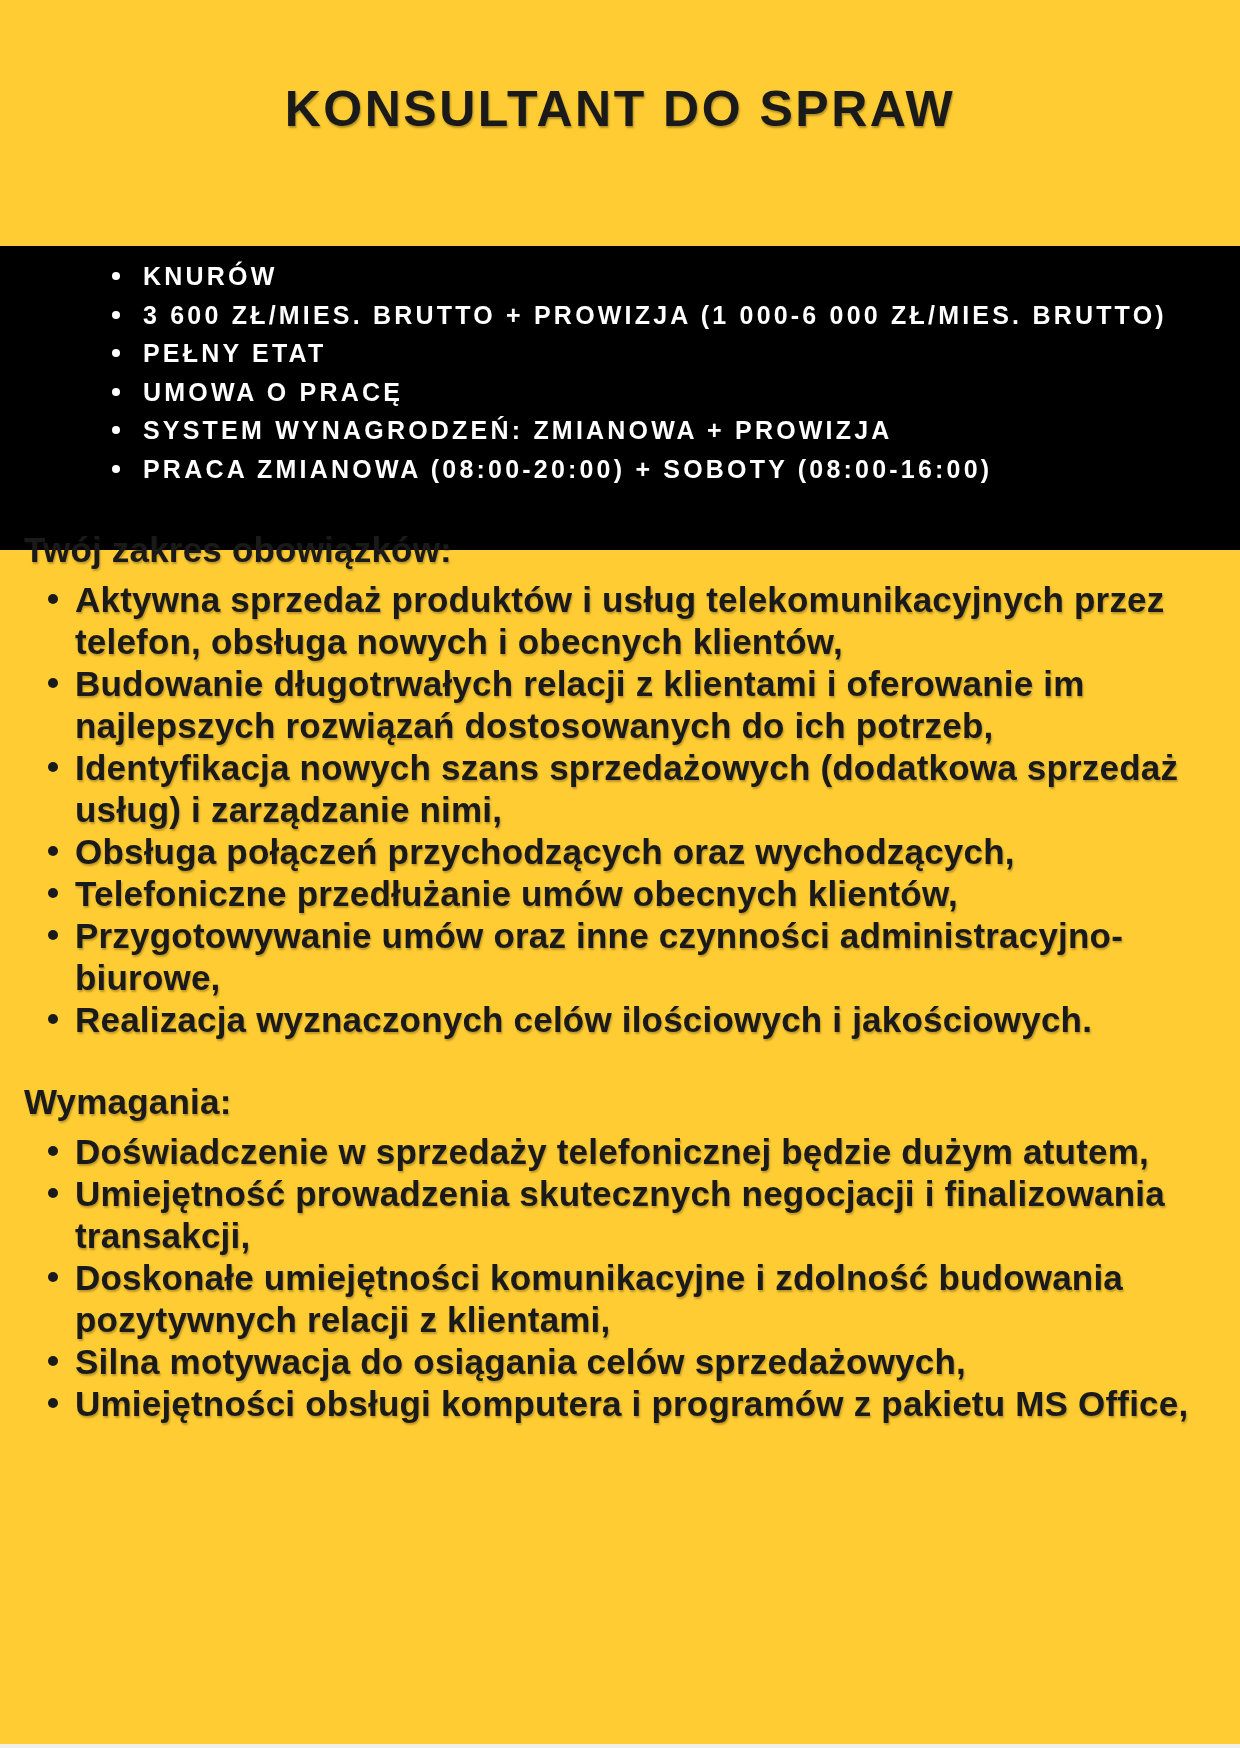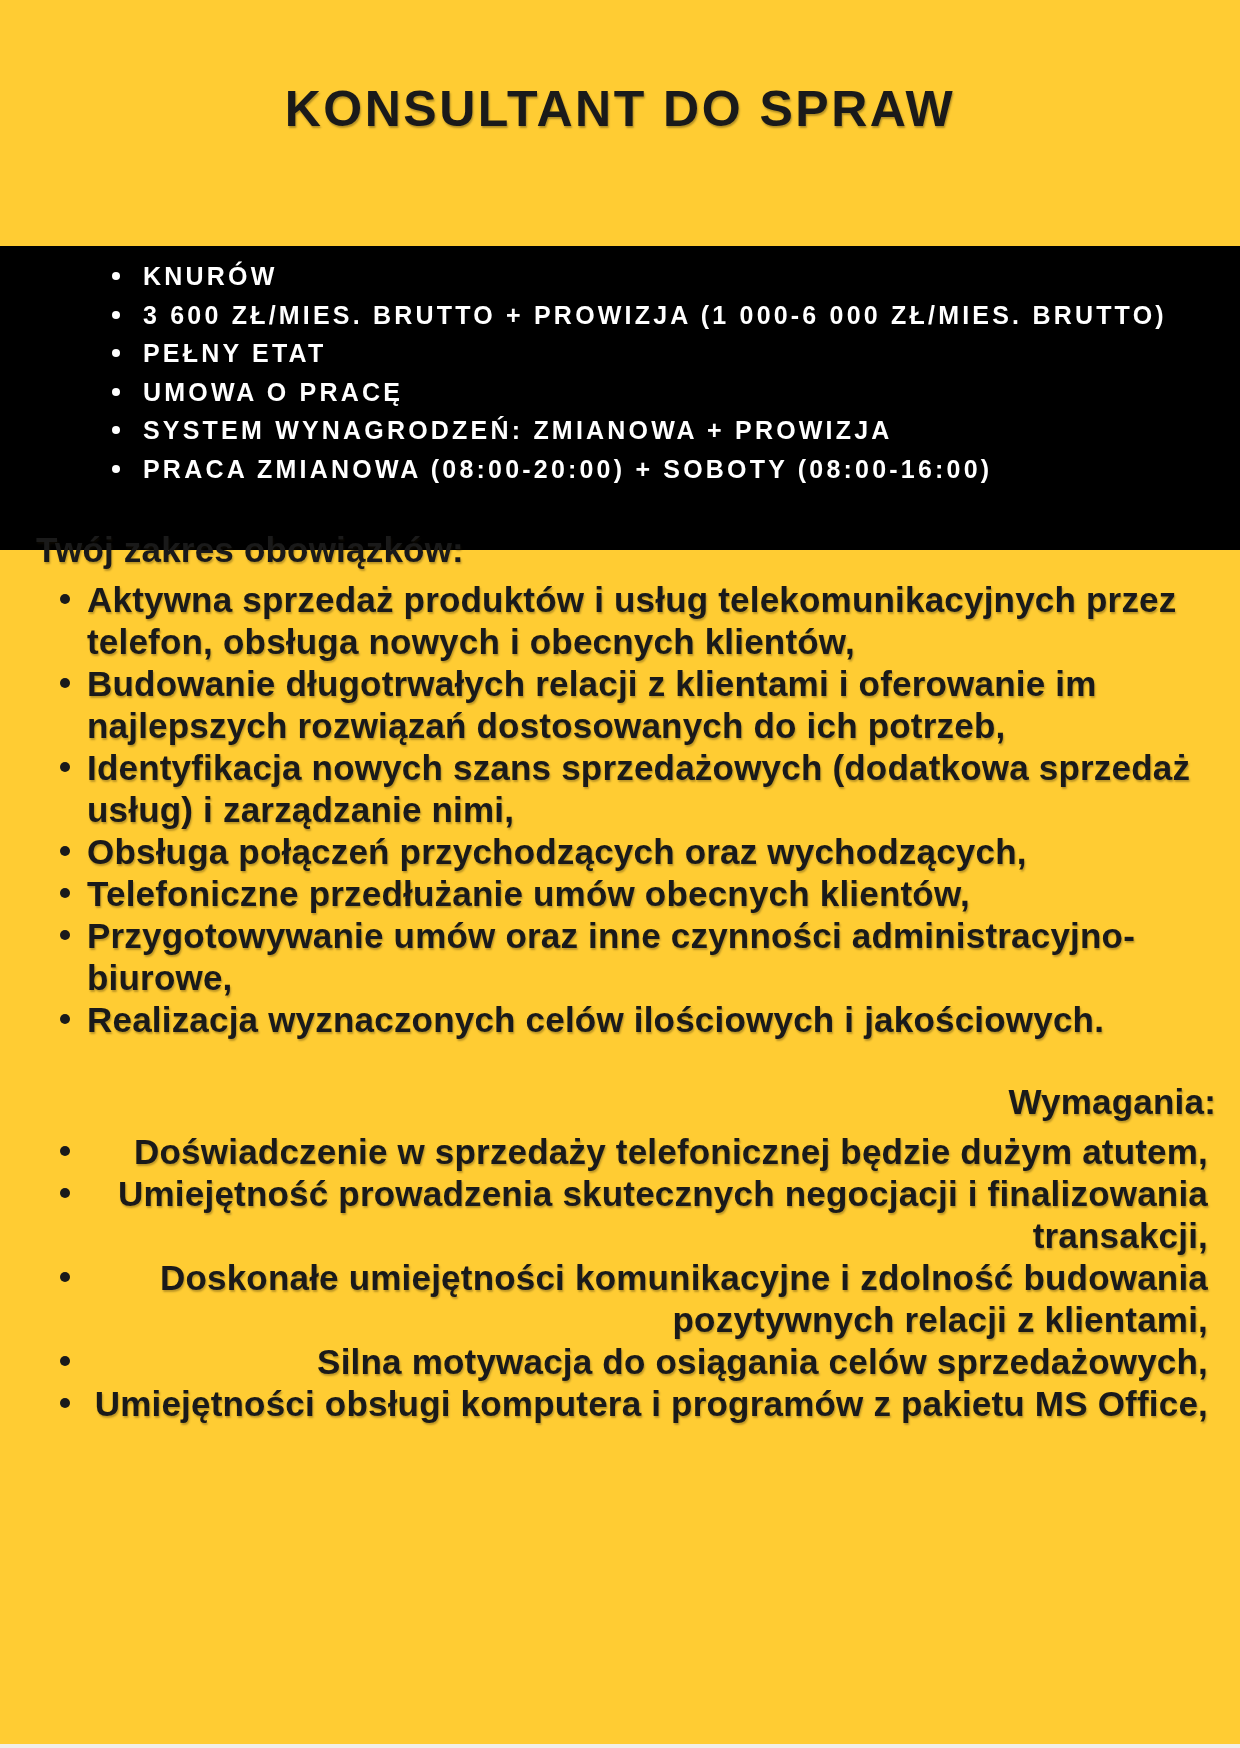--- a/index.html
+++ b/index.html
@@ -52,21 +52,21 @@
     white-space:nowrap;
   }
   .band-list li::before{
     content:"";
     position:absolute;left:7px;top:15px;
     width:8px;height:8px;border-radius:50%;
     background:var(--band-text);
   }
   
   .content{
-    position:absolute;top:529px;left:36px;
+    position:absolute;top:529px;left:24px;
     width:1180px;
     text-shadow:1px 2px 2px rgba(35,28,5,0.3);
   }
   .heading{
     margin:0;
     font-size:35px;line-height:42px;
     font-weight:700;
     letter-spacing:0.2px;
   }
   .body-list{list-style:none;margin:8px;padding:0;}
@@ -76,21 +76,21 @@
     font-size:35px;line-height:42px;
     font-weight:700;
     letter-spacing:0.2px;
   }
   .body-list li::before{
     content:"";
     position:absolute;left:16px;top:15px;
     width:10px;height:10px;border-radius:50%;
     background:var(--text);
   }
-  .section-requirements{margin-top:40px;text-align:right;}
+  .section-requirements{margin-top:40px;}
   
   .footer-strip{
     position:absolute;left:0;bottom:0;
     width:100%;height:4px;
     background:var(--edge);
   }
 </style>
 </head>
 <body>
 

